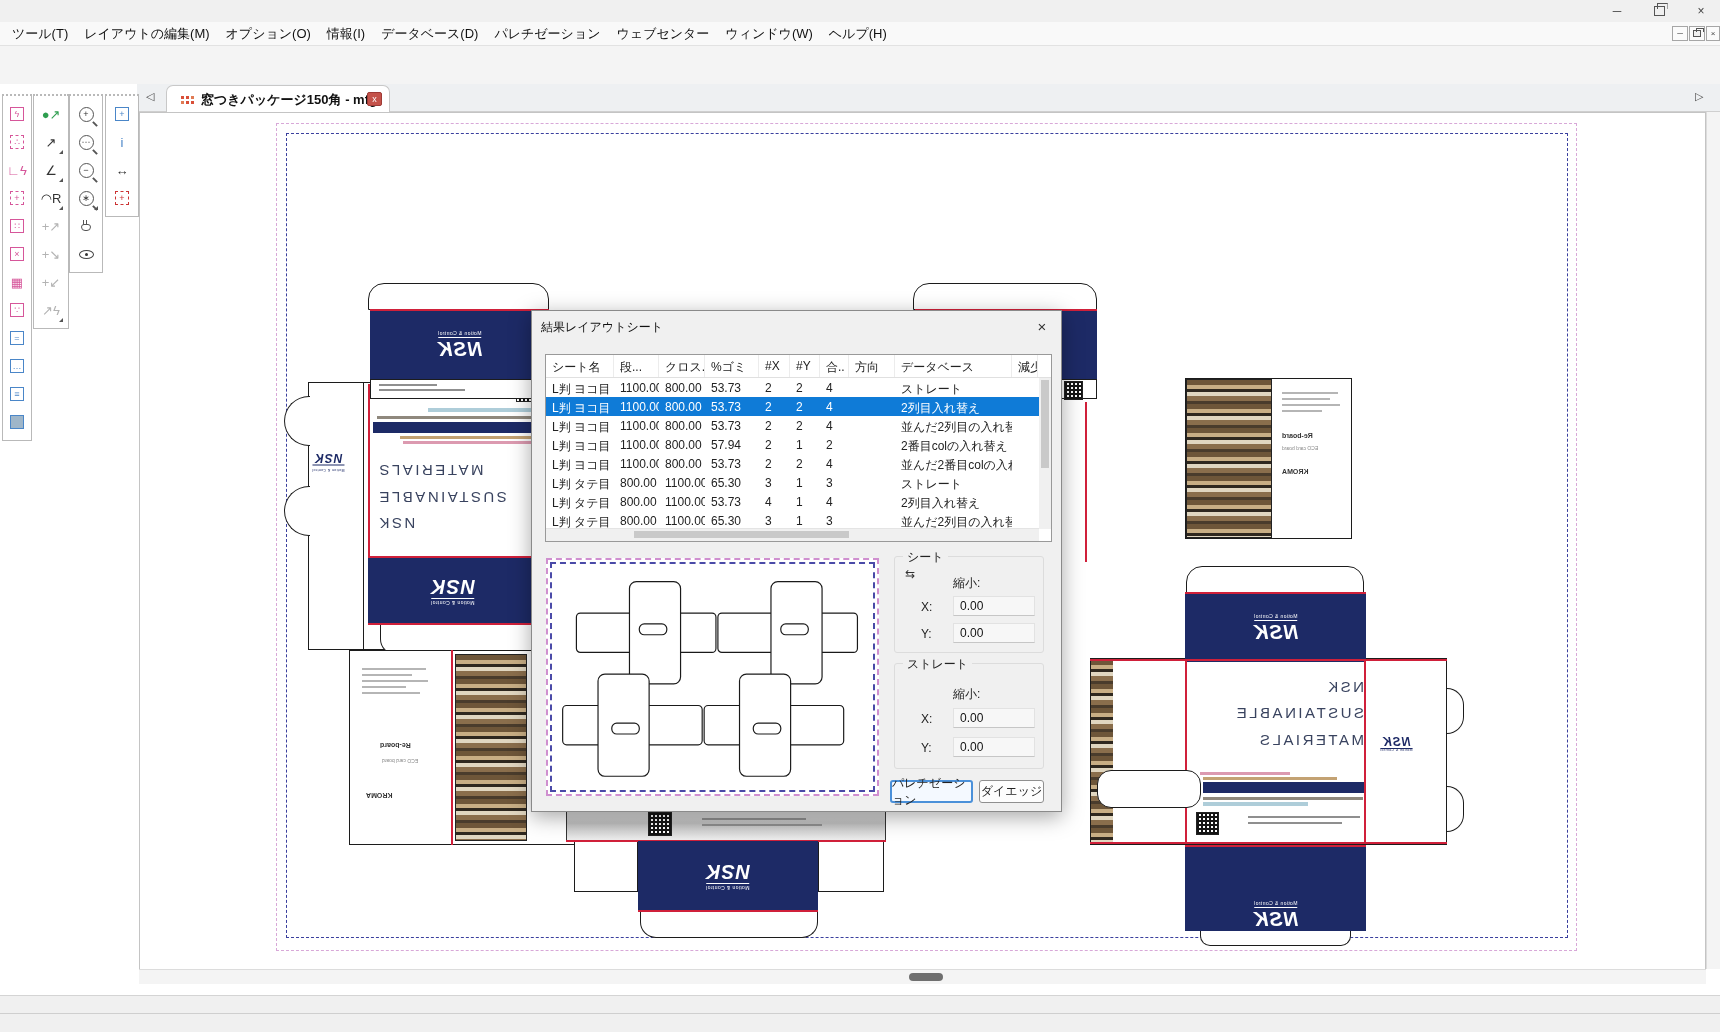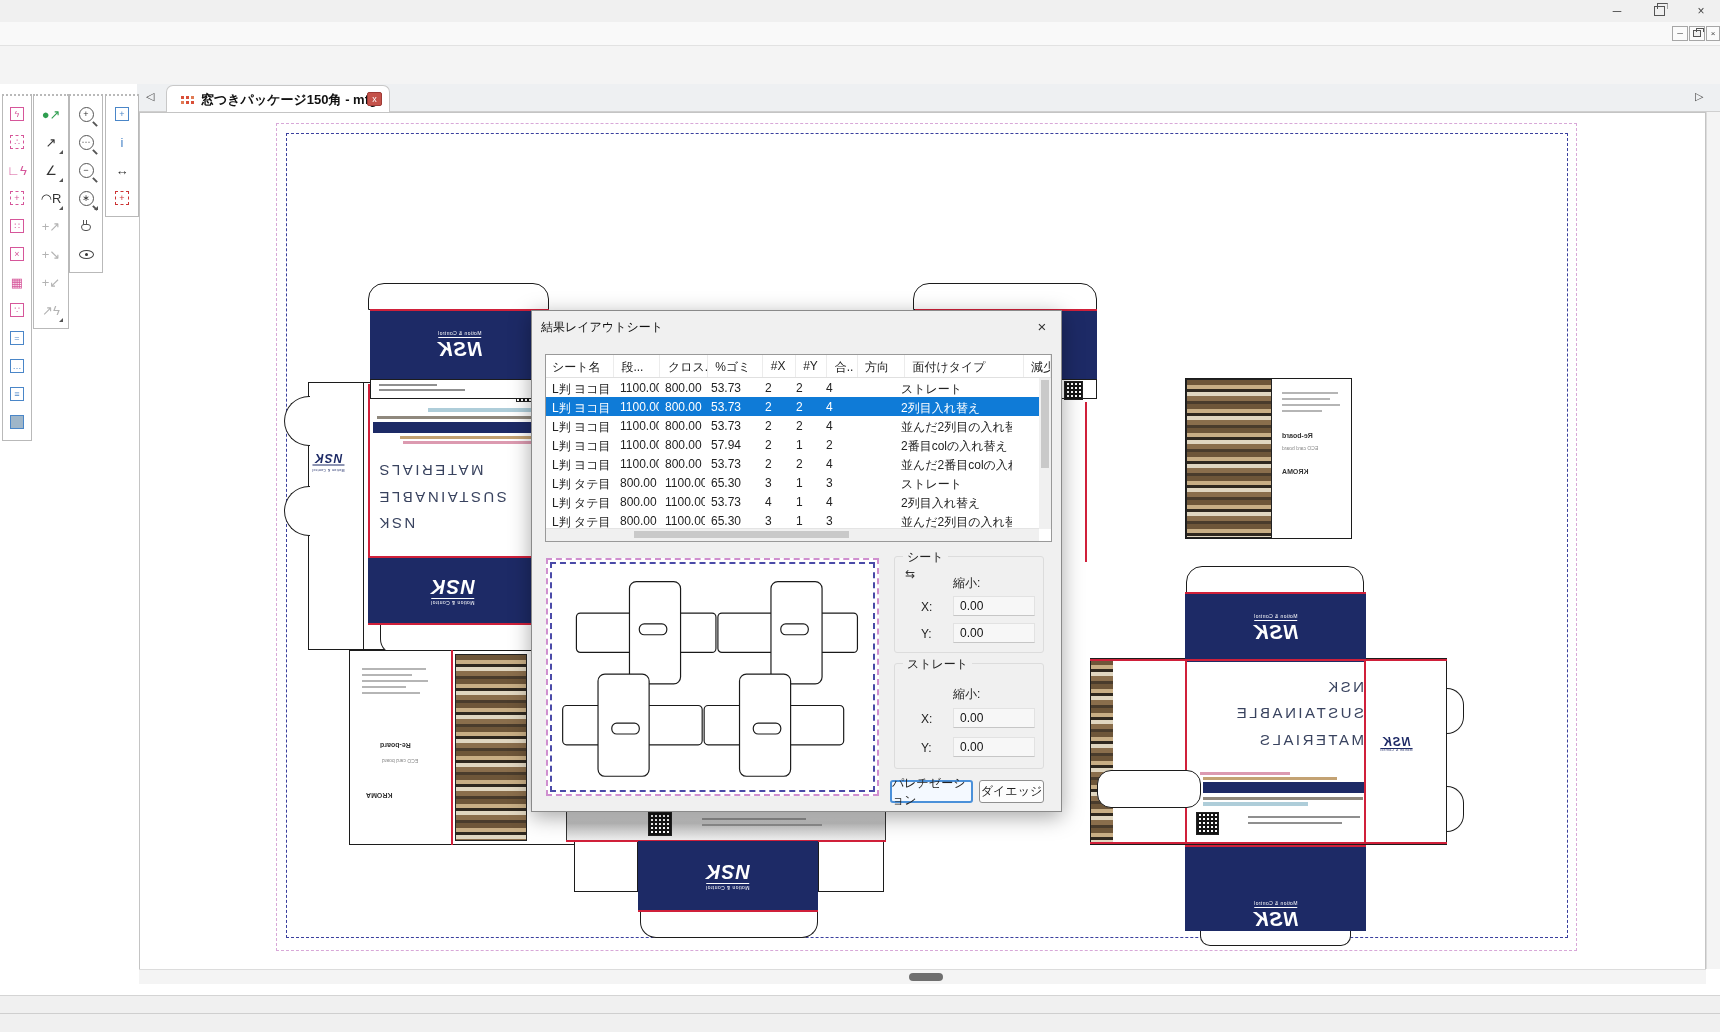--- a/index.html
+++ b/index.html
@@ -86,21 +86,21 @@
   #hthumb{position:absolute;left:770px;top:3px;width:34px;height:8px;background:#6f6f6f;border-radius:4px;}
   #vscroll{position:absolute;left:1706px;top:112px;width:14px;height:857px;background:#f4f4f4;border-left:1px solid #dcdcdc;box-sizing:border-box;}
   #status1{position:absolute;left:0;top:995px;width:1720px;height:18px;background:#f0f0f0;border-top:1px solid #d4d4d4;box-sizing:border-box;}
   #status2{position:absolute;left:0;top:1013px;width:1720px;height:19px;background:#f0f0f0;border-top:1px solid #cfcfcf;box-sizing:border-box;}
   
   #dialog{position:absolute;left:531px;top:310px;width:531px;height:502px;background:#f0f0f0;border:1px solid #8a8a8a;box-shadow:0 5px 20px rgba(0,0,0,.35);box-sizing:border-box;z-index:10;}
   #dlg-title{position:absolute;left:0;top:0;width:100%;height:30px;}
   #dlg-title .tt{position:absolute;left:9px;top:8px;font-size:12px;color:#111;}
   #dlg-close{position:absolute;right:2px;top:2px;width:34px;height:26px;display:flex;align-items:center;justify-content:center;font-size:15px;color:#333;}
   #tbl{position:absolute;left:13px;top:43px;width:507px;height:188px;background:#fff;border:1px solid #999;box-sizing:border-box;overflow:hidden;}
-  #tbl-head{display:flex;height:22px;border-bottom:1px solid #e0e0e0;justify-content:space-between;}
+  #tbl-head{display:flex;height:22px;border-bottom:1px solid #e0e0e0;}
   .th{box-sizing:border-box;padding:4px 0 0 6px;font-size:12px;color:#222;border-right:1px solid #ececec;overflow:hidden;white-space:nowrap;flex:none;}
   .trow{display:flex;height:19px;}
   .trow.sel{background:#0f7bd7;color:#fff;}
   .td{box-sizing:border-box;padding:3px 0 0 6px;font-size:12px;overflow:hidden;white-space:nowrap;flex:none;}
   #tbl-vsb{position:absolute;right:0;top:23px;width:12px;height:151px;background:#f0f0f0;}
   #tbl-vsb .th2{position:absolute;left:2px;top:2px;width:8px;height:88px;background:#c9c9c9;}
   #tbl-hsb{position:absolute;left:0;bottom:0;width:493px;height:12px;background:#f0f0f0;border-top:1px solid #e4e4e4;}
   #tbl-hsb .th2{position:absolute;left:88px;top:2px;width:215px;height:7px;background:#c9c9c9;}
   #preview{position:absolute;left:14px;top:247px;width:333px;height:238px;background:#fff;border:2px dashed #cf8fcf;box-sizing:border-box;}
   #preview .inner{position:absolute;left:2px;top:2px;right:2px;bottom:2px;border:2px dashed #4a4aa8;box-sizing:border-box;}
@@ -120,20 +120,31 @@
   <div id="titlebar">
     <span class="t">50角 - mfg]</span>
     <span class="wbtn" style="left:1596px;">─</span>
     <span class="wbtn" style="left:1638px;">
         <span class="rest"></span>
       </span>
     <span class="wbtn" style="left:1680px;">×</span>
   </div>
 
   <div id="menubar">
+    <span style="display:flex;">
+        <span class="mi">ツール(T)</span>
+        <span class="mi">レイアウトの編集(M)</span>
+        <span class="mi">オプション(O)</span>
+        <span class="mi">情報(I)</span>
+        <span class="mi">データベース(D)</span>
+        <span class="mi">パレチゼーション</span>
+        <span class="mi">ウェブセンター</span>
+        <span class="mi">ウィンドウ(W)</span>
+        <span class="mi">ヘルプ(H)</span>
+      </span>
     <span class="mini" style="left:1672px;">─</span>
     <span class="mini" style="left:1689px;">
         <span class="rest s"></span>
       </span>
     <span class="mini" style="left:1706px;width:14px;">×</span>
   </div>
 
   <div id="toolbar">
     <span class="combo-val" style="left:-7px;color:#666;">型</span>
     <span class="combo-val" style="left:22px;">ダイエッジ</span>
@@ -342,21 +353,21 @@
     <div id="tbl">
       <div id="tbl-head">
           <span class="th" style="width: 68px;">シート名</span>
           <span class="th" style="width: 45px;">段...</span>
           <span class="th" style="width: 46px;">クロス...</span>
           <span class="th" style="width: 54px;">%ゴミ</span>
           <span class="th" style="width: 31px;">#X</span>
           <span class="th" style="width: 30px;">#Y</span>
           <span class="th" style="width: 29px;">合..</span>
           <span class="th" style="width: 46px;">方向</span>
-          <span class="th" style="width: 117px;">面付けタイプ</span>
+          <span class="th" style="width: 117px;">データベース</span>
           <span class="th" style="width: 26px;">減少</span>
         </div>
       <div id="tbl-body">
           <div class="trow">
             <span class="td" style="width: 68px;">L判  ヨコ目</span>
             <span class="td" style="width: 45px;">1100.00</span>
             <span class="td" style="width: 46px;">800.00</span>
             <span class="td" style="width: 54px;">53.73</span>
             <span class="td" style="width: 31px;">2</span>
             <span class="td" style="width: 30px;">2</span>

